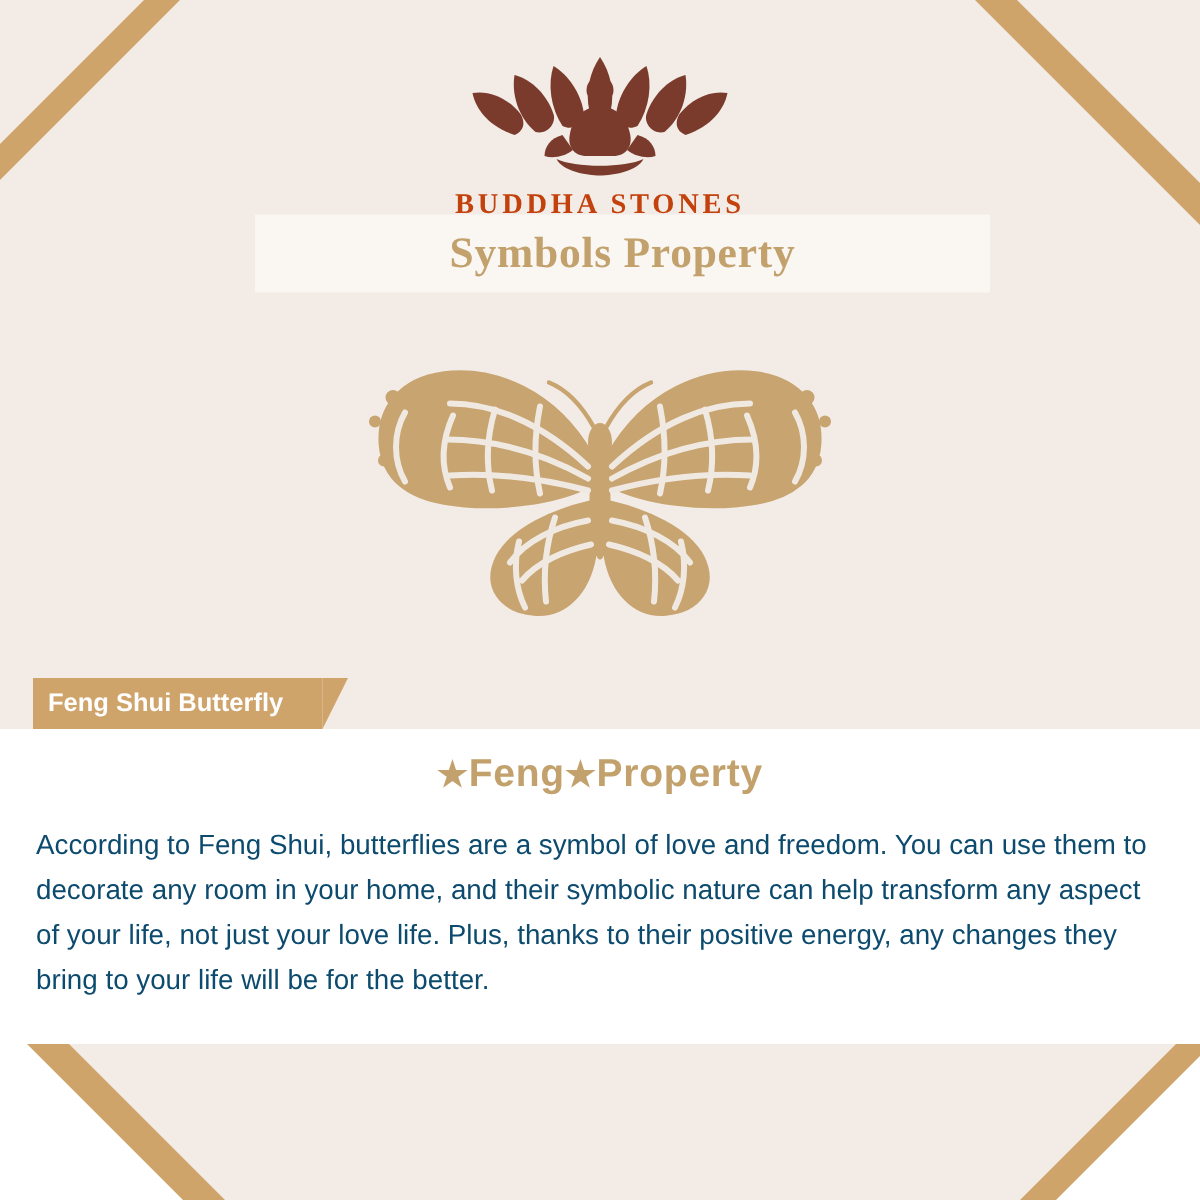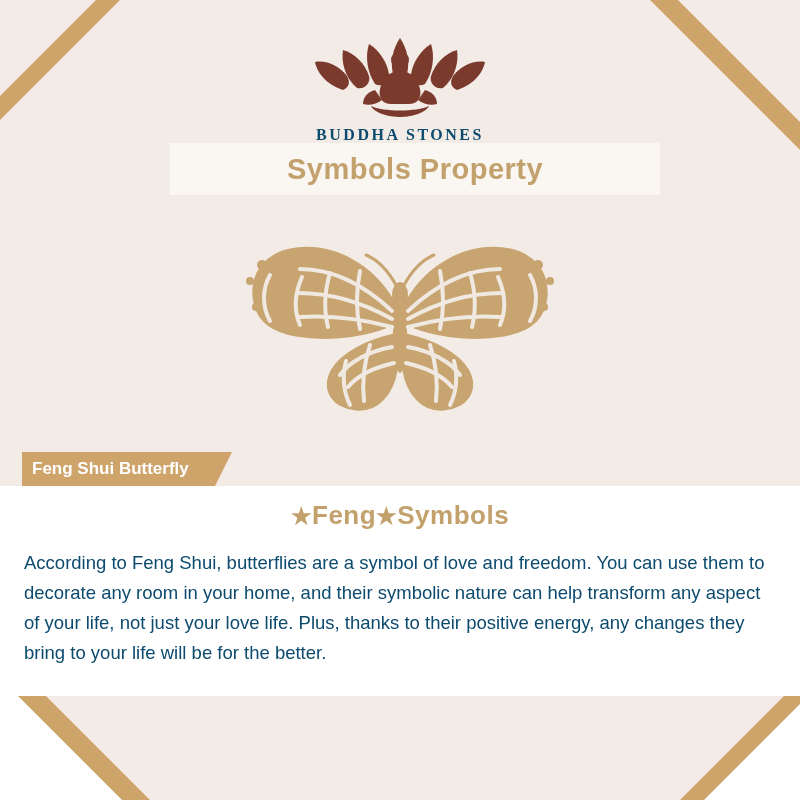--- a/index.html
+++ b/index.html
@@ -90,43 +90,44 @@
     left: 0;
     width: 756px;
     text-align: center;
   }
   .logo-mark {
     display: block;
     margin: 0 auto;
   }
   .brand {
     margin-top: 2px;
-    font-size: 16px;
+    font-size: 19px;
     letter-spacing: 2.5px;
     font-weight: bold;
-    color: #0c4a6e;
+    color: #c2410c;
     font-family: "Liberation Serif", serif;
   }
 
   .title-band {
     position: absolute;
     top: 143px;
     left: 148px;
     width: 490px;
     height: 52px;
     background: #faf6f2;
     display: flex;
     align-items: center;
     justify-content: center;
   }
   .title-text {
     font-size: 29px;
     font-weight: bold;
     color: #c2a16c;
     letter-spacing: 0.5px;
+    font-family: Liberation Serif, serif;
   }
 
   .butterfly-wrap {
     position: absolute;
     top: 215px;
     left: 0;
     width: 756px;
     text-align: center;
   }
 
@@ -295,19 +296,19 @@
       </svg>
     </div>
 
     <div class="tag">
       <span>Feng Shui Butterfly</span>
     </div>
 
     <div class="white-panel"></div>
 
     <div class="subtitle">
-      <span class="star">★</span><span>Feng</span><span class="star">★</span><span>Symbols</span>
+      <span class="star">★</span><span>Feng</span><span class="star">★</span><span>Property</span>
     </div>
 
     <div class="body-text">According to Feng Shui, butterflies are a symbol of love and freedom. You can use them to decorate any room in your home, and their symbolic nature can help transform any aspect of your life, not just your love life. Plus, thanks to their positive energy, any changes they bring to your life will be for the better.</div>
 
   </div>
 </div>
 
 </body></html>

